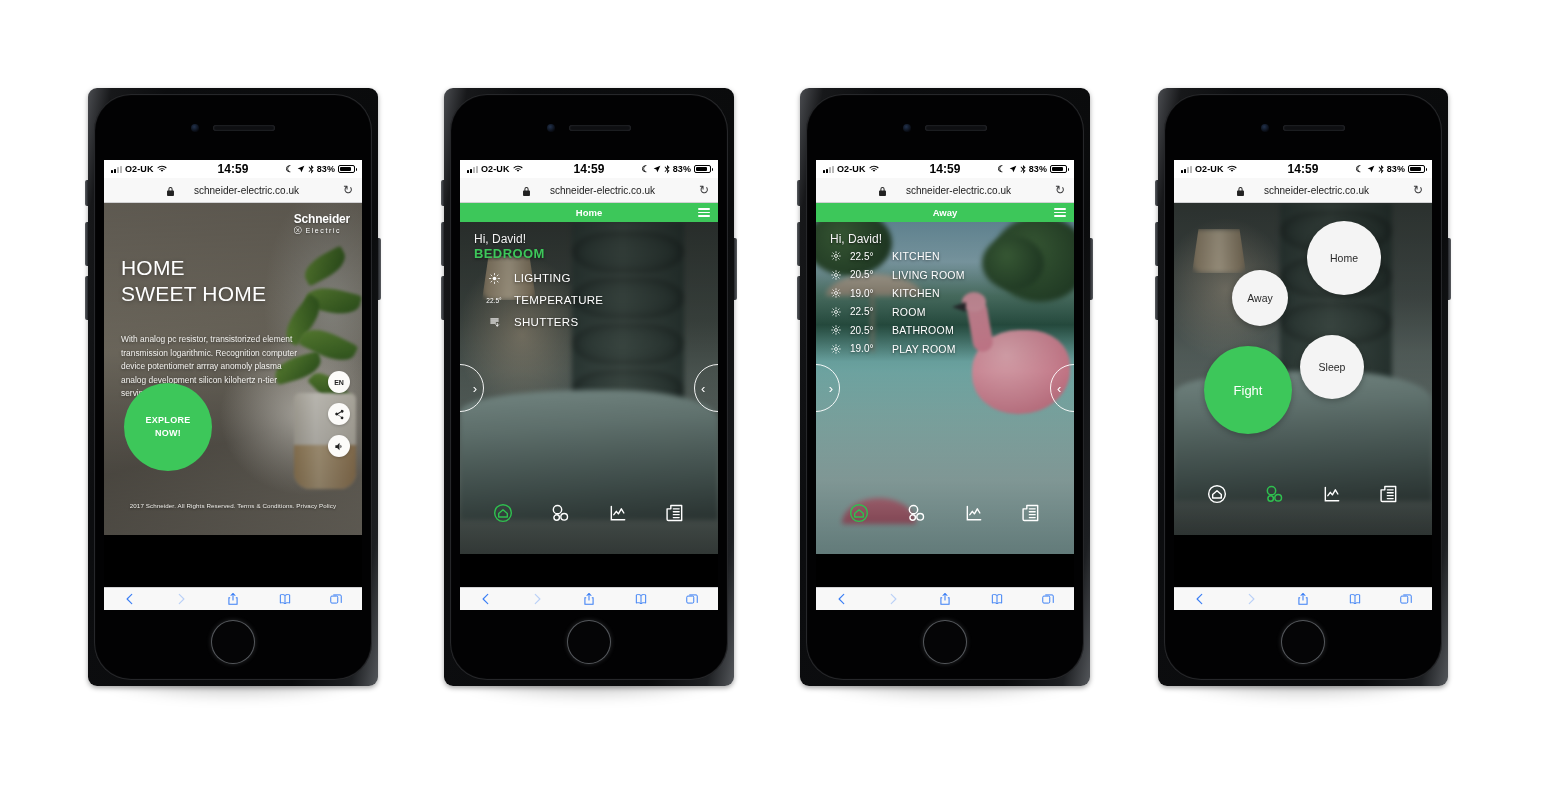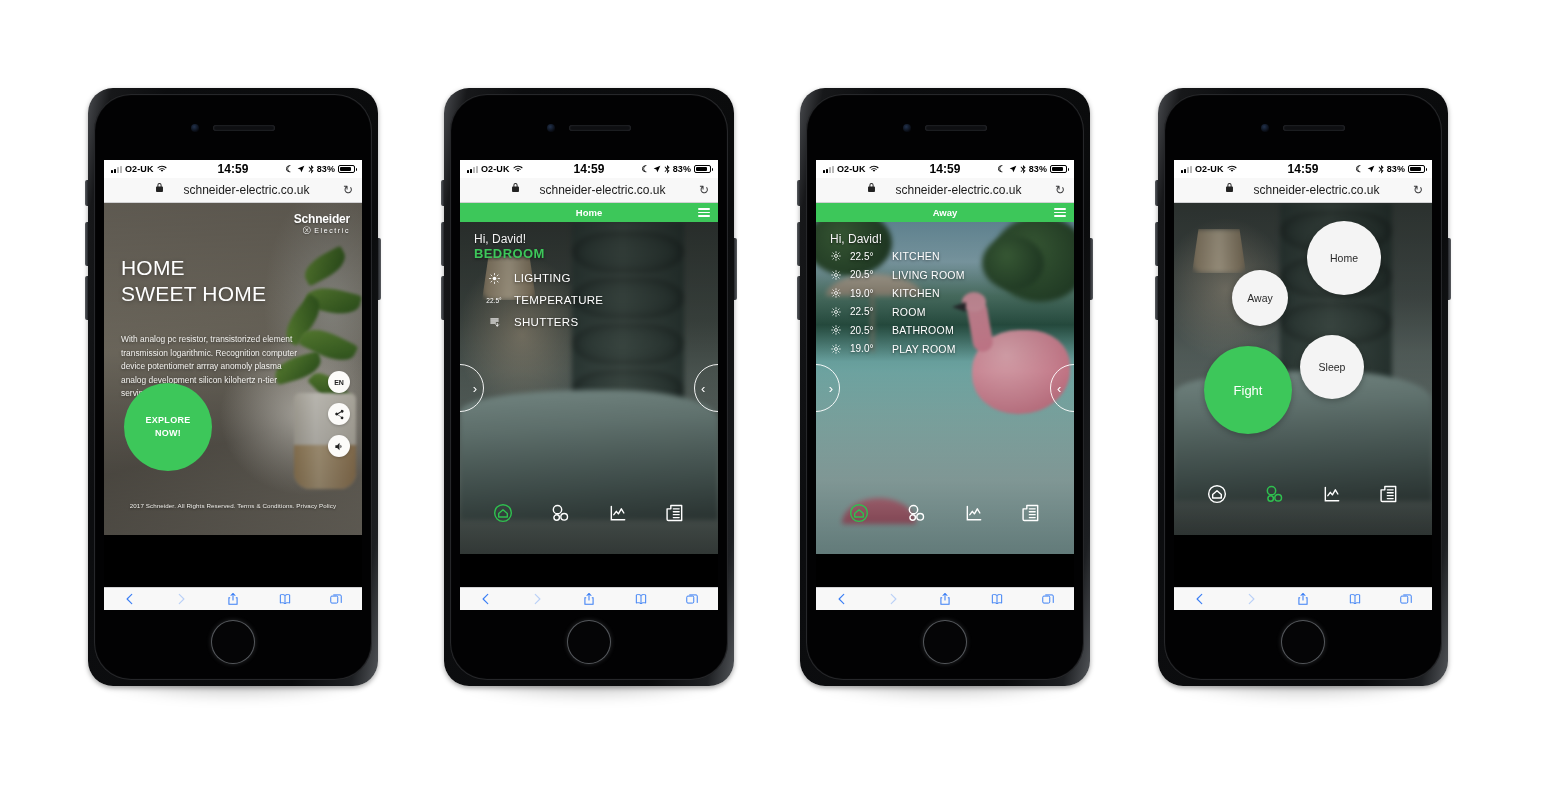--- a/index.html
+++ b/index.html
@@ -11,21 +11,21 @@
   .stage{position:absolute;inset:0;}
 
   
   .phone{position:absolute;top:88px;width:290px;height:598px;}
   .phone .shadow{
     position:absolute;left:10px;right:10px;bottom:-16px;height:34px;
     background:radial-gradient(ellipse at 50% 35%, rgba(0,0,0,.20) 0%, rgba(0,0,0,.10) 45%, rgba(0,0,0,0) 72%);
     filter:blur(5px);
   }
   .body{
-    position:absolute;inset:0;border-radius:25px;
+    position:absolute;inset:0;border-radius:9px;
     background:linear-gradient(100deg,#4a4c50 0%,#17181a 6%,#0c0d0f 20%,#0a0b0c 78%,#1d1f22 93%,#55585c 100%);
     box-shadow:0 2px 5px rgba(0,0,0,.35);
   }
   .bezel{
     position:absolute;left:6px;right:6px;top:6px;bottom:6px;border-radius:37px;
     background:#020203;
     box-shadow:inset 0 0 1px 1px rgba(120,124,130,.35);
   }
   .btn-left{position:absolute;left:-3px;width:3px;background:linear-gradient(90deg,#5a5d61,#24262a);border-radius:2px 0 0 2px;}
   .btn-left.sw{top:92px;height:26px;}
@@ -62,21 +62,21 @@
   .bars i:nth-child(1){height:3px;}
   .bars i:nth-child(2){height:4px;}
   .bars i:nth-child(3){height:5.5px;background:#b9b9b9;}
   .bars i:nth-child(4){height:7px;background:#b9b9b9;}
   .batt{width:17px;height:8px;border:1px solid #000;border-radius:2px;position:relative;padding:1px;box-sizing:border-box;}
   .batt::after{content:"";position:absolute;right:-3px;top:2px;width:1.5px;height:3px;background:#000;border-radius:0 1px 1px 0;}
   .batt b{display:block;height:100%;width:83%;background:#000;border-radius:1px;}
 
   
   .urlbar{height:24px;background:#f8f8f8;border-bottom:1px solid #d2d2d4;display:flex;align-items:center;justify-content:center;position:relative;}
-  .urlpill{display:flex;align-items:flex-start;gap:20px;font-size:12px;color:#1a1a1a;}
+  .urlpill{display:flex;align-items:flex-end;gap:20px;font-size:10px;color:#1a1a1a;}
   .reload{position:absolute;right:9px;font-size:12px;color:#3a3a3c;line-height:1;}
 
   
   .appbar{height:19px;background:#3dc75a;display:flex;align-items:center;justify-content:center;position:relative;}
   .appbar .title{color:#fff;font-size:9.5px;font-weight:bold;}
   .burger{position:absolute;right:8px;display:flex;flex-direction:column;gap:2px;}
   .burger i{display:block;width:12px;height:1.6px;background:#fff;border-radius:1px;}
 
   
   .content{position:relative;height:332px;overflow:hidden;}
@@ -114,21 +114,21 @@
       radial-gradient(ellipse 55% 40% at 78% 64%, rgba(228,224,214,.95), rgba(228,224,214,0) 60%),
       radial-gradient(ellipse 40% 55% at 88% 30%, rgba(196,200,196,.55), rgba(196,200,196,0) 65%),
       linear-gradient(165deg,#8e877a 0%,#807a6d 38%,#6f6a60 68%,#9d978a 100%);
   }
   .leaf{position:absolute;border-radius:60% 10% 60% 10%;background:linear-gradient(140deg,#6d9a3c,#2f5a1e);}
   .pot{
     position:absolute;right:6px;bottom:46px;width:62px;height:96px;border-radius:6px 6px 16px 16px;
     background:linear-gradient(90deg,#cfcabd 0%,#efece3 35%,#d8d3c6 100%);
   }
   .pot .band{position:absolute;left:0;right:0;bottom:0;height:44px;border-radius:0 0 16px 16px;background:linear-gradient(90deg,#b89a6c 0%,#d8c29c 40%,#b29267 100%);}
-  .logo{position:absolute;top:10px;right:12px;text-align:right;color:#fff;line-height:1;}
+  .logo{position:absolute;top:10px;right:12px;color:#fff;line-height:1;}
   .logo .n{font-size:12px;font-weight:bold;letter-spacing:-.2px;text-shadow:0 1px 2px rgba(0,0,0,.4);}
   .logo .e{font-size:7px;letter-spacing:1.6px;margin-top:2px;text-shadow:0 1px 2px rgba(0,0,0,.4);}
   .logo .e::before{content:"\24E7";margin-right:2px;font-size:8px;}
   .h1{position:absolute;left:17px;top:52px;color:#fff;font-size:21px;line-height:1.22;font-weight:400;letter-spacing:.2px;text-shadow:0 1px 4px rgba(0,0,0,.35);white-space:pre-line;}
   .para{position:absolute;left:17px;top:130px;width:185px;color:#f2f1ee;font-size:8.4px;line-height:1.62;text-shadow:0 1px 3px rgba(0,0,0,.45);}
   .explore{
     position:absolute;left:20px;bottom:64px;width:88px;height:88px;border-radius:50%;
     background:#3dc75a;color:#fff;display:flex;align-items:center;justify-content:center;
     text-align:center;font-size:9px;font-weight:bold;line-height:1.45;letter-spacing:.3px;white-space:pre-line;
   }

